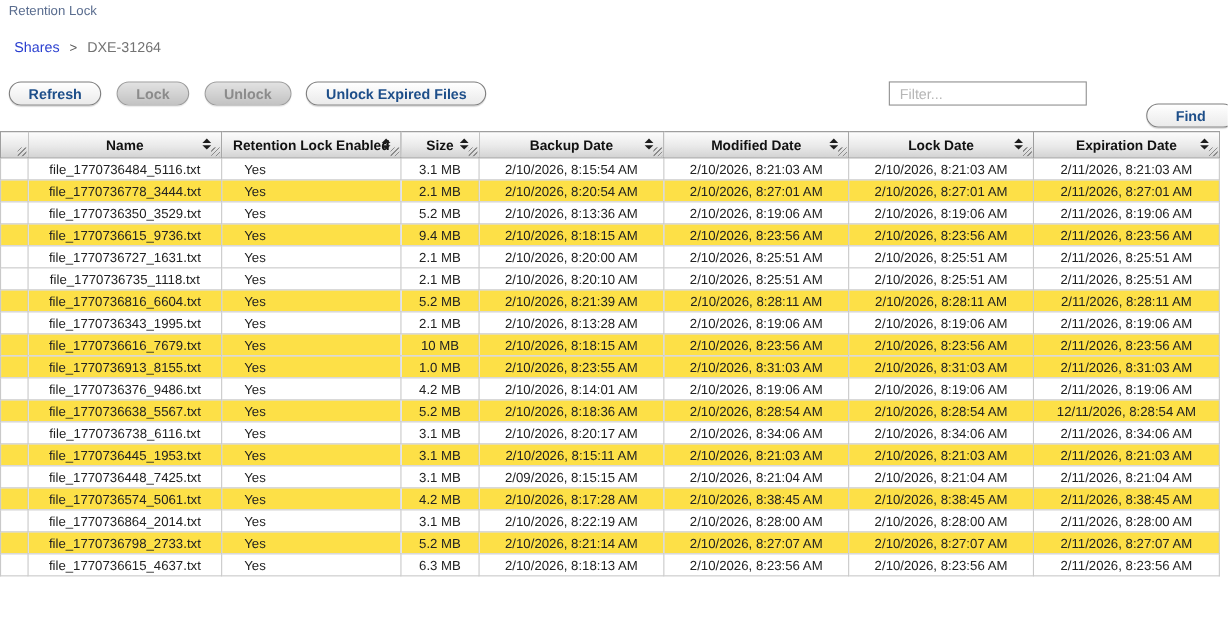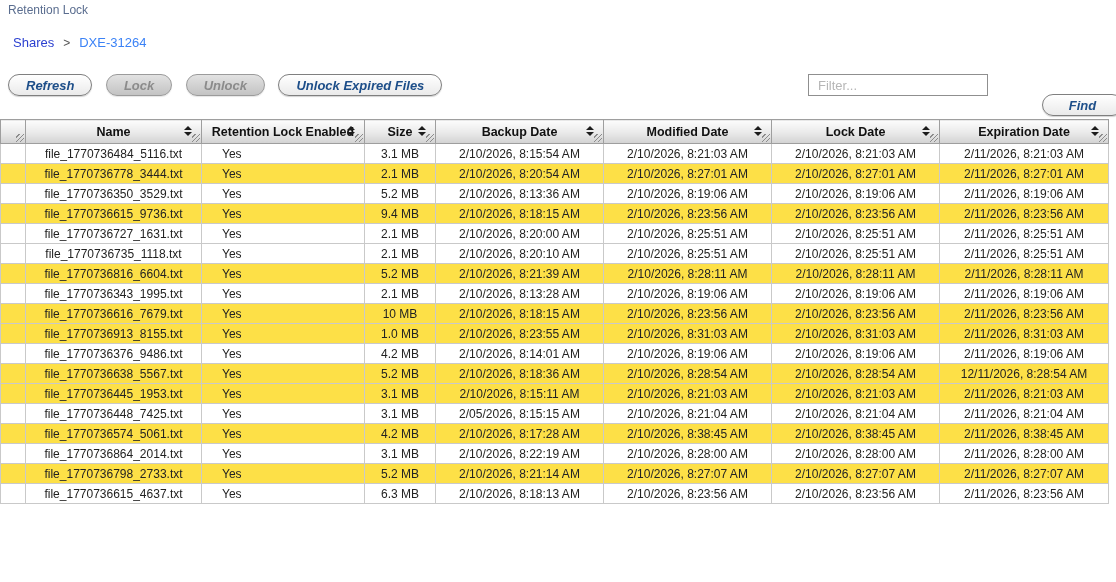--- a/index.html
+++ b/index.html
@@ -11,27 +11,27 @@
   .page { position:relative; width:1004px; height:582px; }
 
   .page-title {
     position:absolute; top:3px; left:8px;
     font-size:12px; color:#5a6d8f;
   }
 
   .breadcrumb { position:absolute; top:35px; left:13px; font-size:13px; }
   .crumb-link { color:#2a3fd0; text-decoration:none; cursor:pointer; }
   .crumb-sep { color:#555; margin:0 9px; font-size:12px; }
-  .crumb-current { color:#3b82f6; }
+  .crumb-current { color:#737373; }
 
   .toolbar { position:absolute; top:74px; left:8px; width:1100px; height:24px; }
   .btn {
     height:22px; border-radius:11px; padding:0 17px; margin-right:9px;
     font-family:"Liberation Sans", sans-serif; font-size:13px; font-weight:bold;
-    vertical-align:top; cursor:pointer;font-style:italic;
+    vertical-align:top; cursor:pointer;
   }
   .btn-enabled {
     background:linear-gradient(#ffffff, #eaeaea);
     border:1px solid #7f7f7f; color:#1d4e89;
     box-shadow:0 1px 1px rgba(0,0,0,0.18);
   }
   .btn-disabled {
     background:linear-gradient(#e2e2e2, #c3c3c3);
     border:1px solid #9b9b9b; color:#8b8b8b; cursor:default;
     box-shadow:0 1px 1px rgba(0,0,0,0.10);
@@ -286,36 +286,46 @@
           <tr class="even">
             <td class="col-handle"></td>
             <td class="col-name">file_1770736638_5567.txt</td>
             <td class="col-rle">Yes</td>
             <td class="col-size">5.2 MB</td>
             <td class="col-date">2/10/2026, 8:18:36 AM</td>
             <td class="col-date">2/10/2026, 8:28:54 AM</td>
             <td class="col-date">2/10/2026, 8:28:54 AM</td>
             <td class="col-date">12/11/2026, 8:28:54 AM</td>
           </tr>
+          <tr class="odd">
+            <td class="col-handle"></td>
+            <td class="col-name">file_1770736738_6116.txt</td>
+            <td class="col-rle">Yes</td>
+            <td class="col-size">3.1 MB</td>
+            <td class="col-date">2/10/2026, 8:20:17 AM</td>
+            <td class="col-date">2/10/2026, 8:34:06 AM</td>
+            <td class="col-date">2/10/2026, 8:34:06 AM</td>
+            <td class="col-date">2/11/2026, 8:34:06 AM</td>
+          </tr>
           <tr class="even">
             <td class="col-handle"></td>
             <td class="col-name">file_1770736445_1953.txt</td>
             <td class="col-rle">Yes</td>
             <td class="col-size">3.1 MB</td>
             <td class="col-date">2/10/2026, 8:15:11 AM</td>
             <td class="col-date">2/10/2026, 8:21:03 AM</td>
             <td class="col-date">2/10/2026, 8:21:03 AM</td>
             <td class="col-date">2/11/2026, 8:21:03 AM</td>
           </tr>
           <tr class="odd">
             <td class="col-handle"></td>
             <td class="col-name">file_1770736448_7425.txt</td>
             <td class="col-rle">Yes</td>
             <td class="col-size">3.1 MB</td>
-            <td class="col-date">2/05/2026, 8:15:15 AM</td>
+            <td class="col-date">2/09/2026, 8:15:15 AM</td>
             <td class="col-date">2/10/2026, 8:21:04 AM</td>
             <td class="col-date">2/10/2026, 8:21:04 AM</td>
             <td class="col-date">2/11/2026, 8:21:04 AM</td>
           </tr>
           <tr class="even">
             <td class="col-handle"></td>
             <td class="col-name">file_1770736574_5061.txt</td>
             <td class="col-rle">Yes</td>
             <td class="col-size">4.2 MB</td>
             <td class="col-date">2/10/2026, 8:17:28 AM</td>

